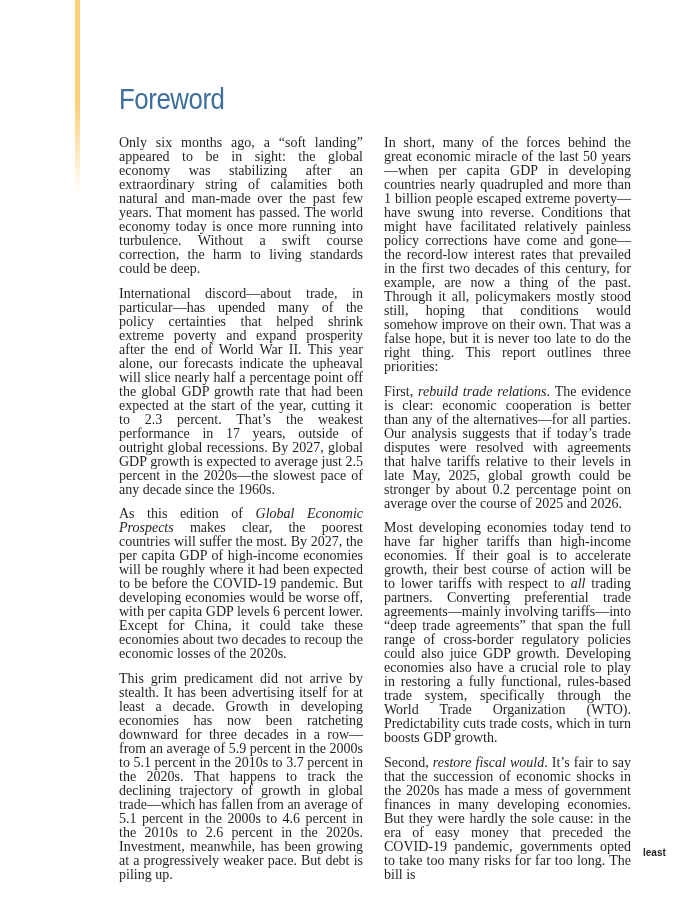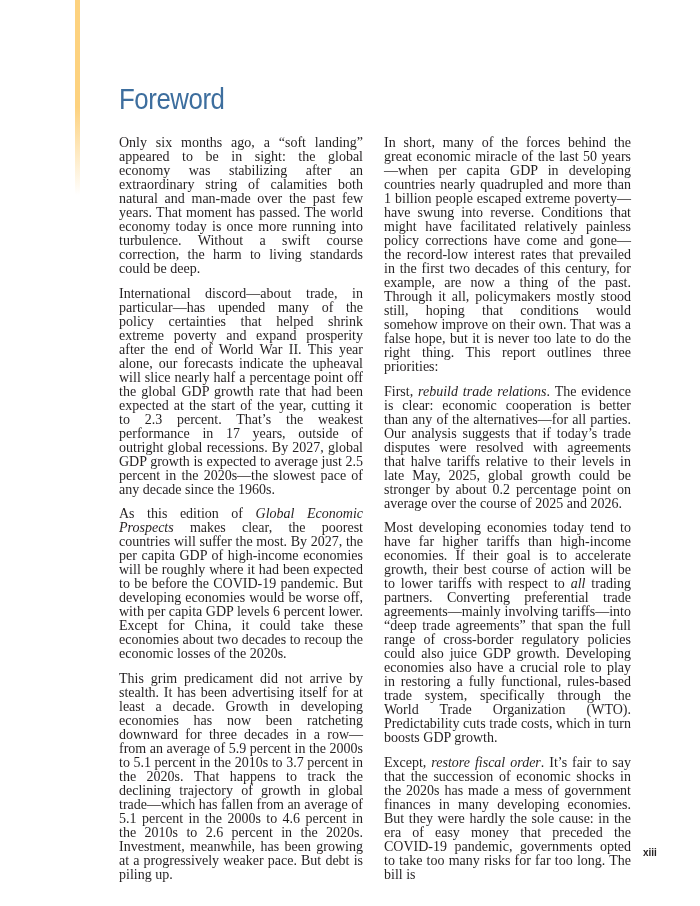--- a/index.html
+++ b/index.html
@@ -42,16 +42,16 @@
   <p>Only six months ago, a “soft landing” appeared to be in sight: the global economy was stabilizing after an extraordinary string of calamities both natural and man-made over the past few years. That moment has passed. The world economy today is once more running into turbulence. Without a swift course correction, the harm to living standards could be deep.</p>
   <p>International discord—about trade, in particu­lar—has upended many of the policy certainties that helped shrink extreme poverty and expand prosperity after the end of World War II. This year alone, our forecasts indicate the upheaval will slice nearly half a percentage point off the global GDP growth rate that had been expected at the start of the year, cutting it to 2.3 percent. That’s the weakest performance in 17 years, outside of outright global recessions. By 2027, global GDP growth is expected to average just 2.5 percent in the 2020s—the slowest pace of any decade since the 1960s.</p>
   <p><span>As this edition of </span><em>Global Economic Prospects</em><span> makes clear, the poorest countries will suffer the most. By 2027, the per capita GDP of high-income economies will be roughly where it had been expected to be before the COVID-19 pandemic. But developing economies would be worse off, with per capita GDP levels 6 percent lower. Except for China, it could take these economies about two decades to recoup the economic losses of the 2020s.</span></p>
   <p>This grim predicament did not arrive by stealth. It has been advertising itself for at least a decade. Growth in developing economies has now been ratcheting downward for three decades in a row—from an average of 5.9 percent in the 2000s to 5.1 percent in the 2010s to 3.7 percent in the 2020s. That happens to track the declining trajectory of growth in global trade—which has fallen from an average of 5.1 percent in the 2000s to 4.6 percent in the 2010s to 2.6 percent in the 2020s. Investment, meanwhile, has been growing at a progressively weaker pace. But debt is piling up.</p>
 </div>
 
 <div class="col right">
   <p>In short, many of the forces behind the great economic miracle of the last 50 years—when per capita GDP in developing countries nearly quadrupled and more than 1 billion people escaped extreme poverty—have swung into reverse. Conditions that might have facilitated relatively painless policy corrections have come and gone—the record-low interest rates that prevailed in the first two decades of this century, for example, are now a thing of the past. Through it all, policymakers mostly stood still, hoping that conditions would somehow improve on their own. That was a false hope, but it is never too late to do the right thing. This report outlines three priorities:</p>
   <p><span>First, </span><em>rebuild trade relations</em><span>. The evidence is clear: economic cooperation is better than any of the alternatives—for all parties. Our analysis suggests that if today’s trade disputes were resolved with agreements that halve tariffs relative to their levels in late May, 2025, global growth could be stronger by about 0.2 percentage point on average over the course of 2025 and 2026.</span></p>
   <p><span>Most developing economies today tend to have far higher tariffs than high-income economies. If their goal is to accelerate growth, their best course of action will be to lower tariffs with respect to </span><em>all</em><span> trading partners. Converting preferential trade agreements—mainly involving tariffs—into “deep trade agreements” that span the full range of cross-border regulatory policies could also juice GDP growth. Developing economies also have a crucial role to play in restoring a fully functional, rules-based trade system, specifically through the World Trade Organization (WTO). Predictabil­ity cuts trade costs, which in turn boosts GDP growth.</span></p>
-  <p><span>Except, </span><em>restore fiscal order</em><span>. It’s fair to say that the succession of economic shocks in the 2020s has made a mess of government finances in many developing economies. But they were hardly the sole cause: in the era of easy money that preceded the COVID-19 pandemic, governments opted to take too many risks for far too long. The bill is</span></p>
+  <p><span>Second, </span><em>restore fiscal would</em><span>. It’s fair to say that the succession of economic shocks in the 2020s has made a mess of government finances in many developing economies. But they were hardly the sole cause: in the era of easy money that preceded the COVID-19 pandemic, governments opted to take too many risks for far too long. The bill is</span></p>
 </div>
 
-<div class="page-num">xiii</div>
+<div class="page-num">least</div>
 
 </body></html>

